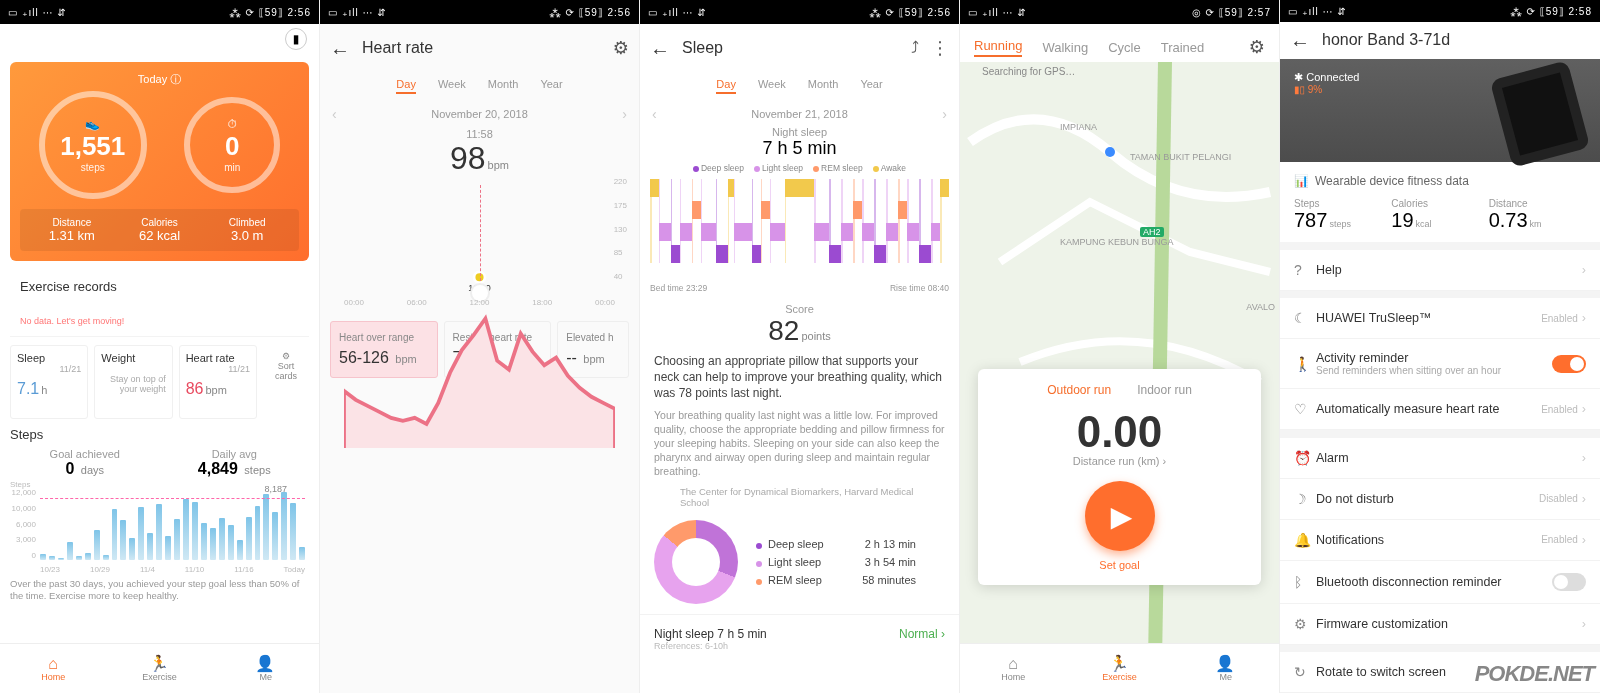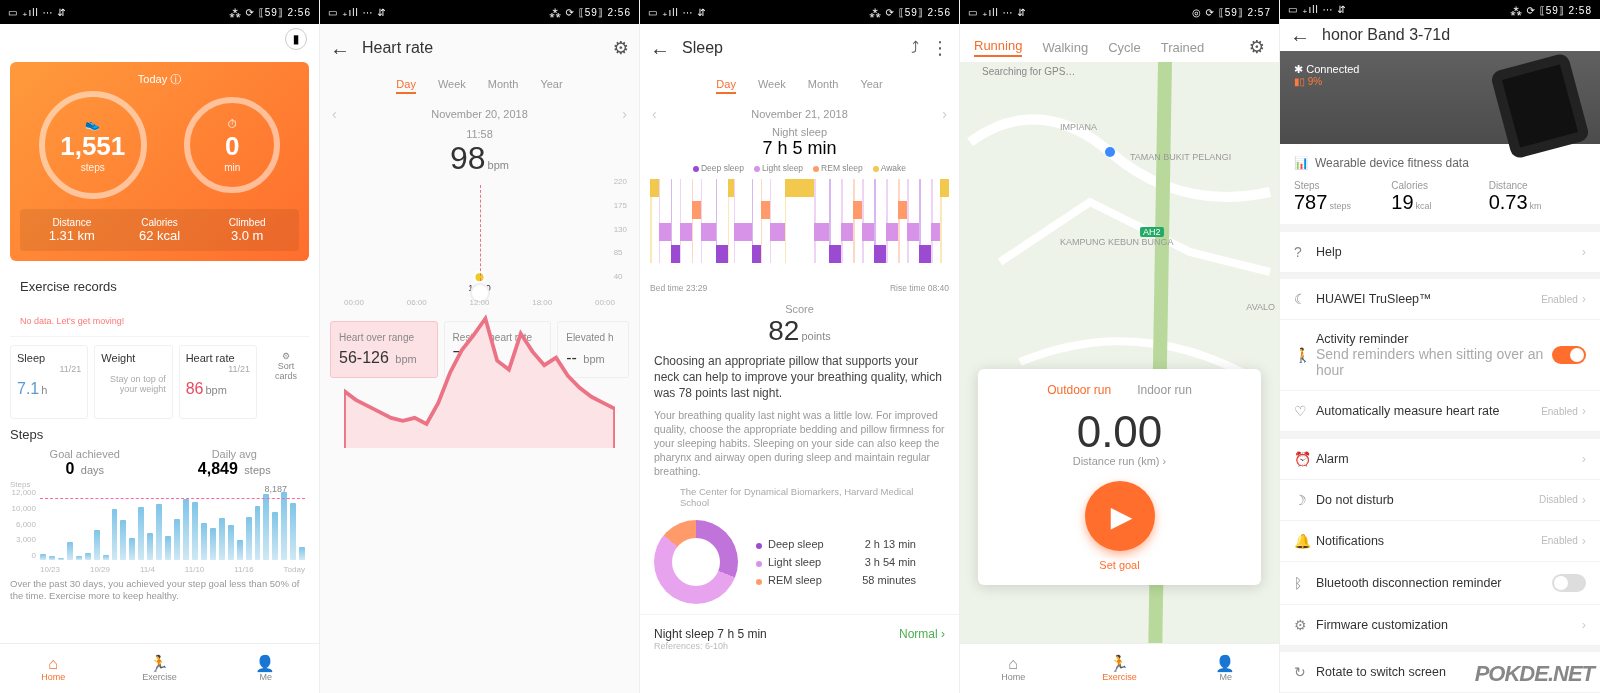--- a/index.html
+++ b/index.html
@@ -86,40 +86,40 @@
   
   .p4-tabs { display:flex; gap:20px; padding:12px 14px 4px; font-size:13px; color:#999; align-items:center; }
   .p4-tabs .active { color:#f66e2c; border-bottom:2px solid #f66e2c; padding-bottom:2px; }
   .p4-tabs .gear { margin-left:auto; color:#555; font-size:18px; cursor:pointer; }
   .map { flex:1; background:#eef3e9; position:relative; }
   .gps { position:absolute; left:0; top:0; right:0; padding:4px 10px; font-size:10px; color:#888; display:flex; align-items:flex-start;margin-left:12px; }
   .maplabel { position:absolute; font-size:9px; color:#9a9a9a; }
   .p4-card { position:absolute; left:18px; right:18px; bottom:58px; background:#fff; border-radius:6px; box-shadow:0 2px 14px rgba(0,0,0,0.15); padding:14px; text-align:center; }
   .p4-rtabs { display:flex; gap:26px; justify-content:center; font-size:12px; color:#999; margin-bottom:10px; }
   .p4-rtabs .active { color:#f66e2c; font-weight:500; }
-  .p4-dist { font-size:44px; font-weight:400; color:#333; }
+  .p4-dist { font-size:44px; font-weight:700; color:#333; }
   .p4-sub { font-size:11px; color:#999; margin-top:-2px; }
   .p4-play { width:70px; height:70px; border-radius:50%; background:#ff6e2d; display:flex; align-items:center; justify-content:center; margin:14px auto 8px; cursor:pointer; box-shadow:0 4px 10px rgba(255,110,45,0.5); }
   .p4-play span { color:#fff; font-size:28px; margin-left:4px; }
   .setgoal { font-size:11px; color:#ff6e2d; cursor:pointer; }
   
   .dev-hdr { height:110px; background:linear-gradient(#606060,#4c4c4c); color:#fff; padding:12px 14px; position:relative; }
   .dev-conn { font-size:11px; }
   .dev-batt { font-size:10px; color:#ff7a3c; }
   .p5-section { padding:12px 14px 10px; border-bottom:8px solid #f4f4f4; }
   .p5-title { font-size:12px; color:#666; margin-bottom:10px; }
   .p5-stats { display:flex; justify-content:space-between; }
   .p5-stats .col { flex:1; }
   .p5-stats .lab { font-size:10px; color:#999; }
   .p5-stats .val { font-size:20px; font-weight:500; }
   .p5-stats .u { font-size:9px; color:#999; margin-left:2px; }
   .row { display:flex; align-items:center; padding:12px 14px; border-bottom:1px solid #f2f2f2; font-size:12.5px; color:#333; cursor:pointer; }
   .row .ic { width:22px; color:#888; font-size:14px; }
   .row .txt { flex:1; }
-  .row .sub { font-size:14px; color:#aaa; }
+  .row .sub { font-size:10px; color:#aaa; }
   .row .right { font-size:10px; color:#bbb; }
   .row .chev { color:#ccc; margin-left:4px; }
   .toggle { width:34px; height:18px; border-radius:10px; background:#ddd; position:relative; }
   .toggle.on { background:#ff6e2d; }
   .toggle::after { content:''; position:absolute; width:14px; height:14px; background:#fff; border-radius:50%; top:2px; left:2px; }
   .toggle.on::after { left:18px; }
   .watermark { position:absolute; right:6px; bottom:6px; font-size:22px; font-weight:700; color:#555; font-style:italic; letter-spacing:-1px; opacity:0.7; pointer-events:none; }
 </style>
 </head>
 <body>

